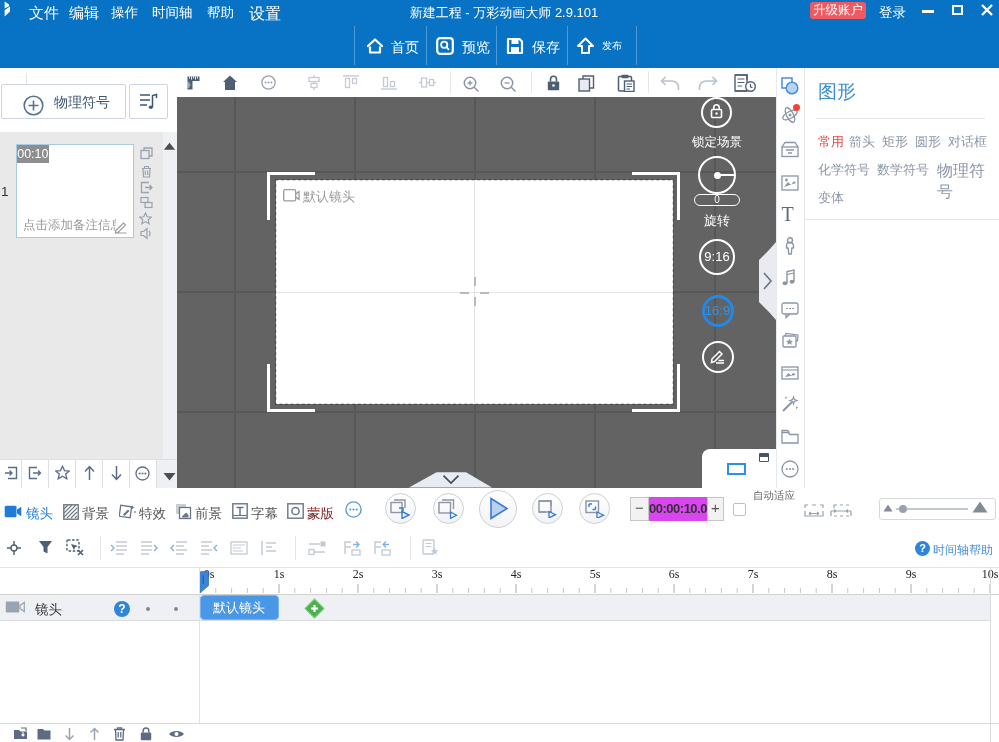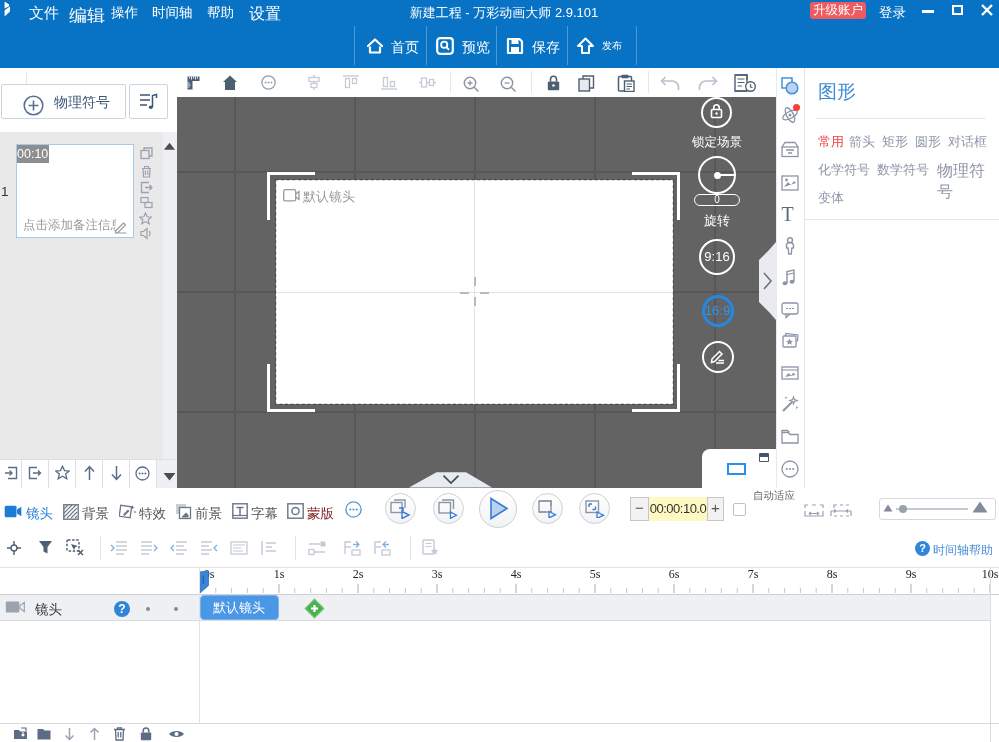--- a/index.html
+++ b/index.html
@@ -7,21 +7,21 @@
 .w{color:#fff}
 svg{display:block}
 </style></head><body>
 
 <div class="a" style="left:0;top:0;width:999px;height:23px;background:#0872c4"></div>
 <svg class="a" style="left:4px;top:1px" width="10" height="17" viewBox="0 0 10 17">
 <polygon points="0.6,0.5 5,3.6 5,5.2 0.6,7.6" fill="#fff"></polygon>
 <polygon points="0.6,9.2 6,5.4 6,10.6 0.6,15.6" fill="#fff"></polygon>
 </svg>
 <div class="a w" style="left:29px;top:4px;font-size:15px">文件</div>
-<div class="a w" style="left:69px;top:4px;font-size:18px">编辑</div>
+<div class="a w" style="left:69px;top:4px;font-size:15px">编辑</div>
 <div class="a w" style="left:111px;top:4px;font-size:13.5px">操作</div>
 <div class="a w" style="left:152px;top:4px;font-size:13.5px">时间轴</div>
 <div class="a w" style="left:207px;top:4px;font-size:13.5px">帮助</div>
 <div class="a w" style="left:249px;top:4px;font-size:16px">设置</div>
 <div class="a w" style="left:409px;top:4px;width:190px;text-align:center;font-size:13px">新建工程 - 万彩动画大师 2.9.101</div>
 <div class="a w" style="left:810px;top:2px;width:56px;height:17px;background:#ee5a5f;border-radius:3px;font-size:12.5px;text-align:center;line-height:17px">升级账户</div>
 <div class="a w" style="left:879px;top:4px;font-size:13.5px">登录</div>
 <div class="a" style="left:922px;top:10px;width:12px;height:2.5px;background:#fff"></div>
 <div class="a" style="left:952px;top:5px;width:11px;height:10px;border:2px solid #fff"></div>
 <svg class="a" style="left:981px;top:4px" width="12" height="12" viewBox="0 0 12 12">
@@ -70,21 +70,21 @@
 <div class="a" style="left:0;top:132px;width:176.5px;height:327px;background:#e9e9e9"></div>
 <div class="a" style="left:163px;top:132px;width:13.5px;height:356px;background:#eef0f4"></div>
 <svg class="a" style="left:163px;top:142px" width="13" height="9" viewBox="0 0 14 9">
     <polygon points="7,0.5 13,8 1,8" fill="#4e4e4e"></polygon>
   </svg>
 <svg class="a" style="left:163px;top:471px" width="13" height="9" viewBox="0 0 14 9">
     <polygon points="7,8.5 13,1 1,1" fill="#4e4e4e"></polygon>
   </svg>
 <div class="a" style="left:1px;top:184px;font-size:13.5px;color:#333">1</div>
 <div class="a" style="left:16px;top:144px;width:118px;height:94px;background:#fff;border:1px solid #a6cbe9"></div>
-<div class="a w" style="left:17px;top:144.5px;width:31.5px;height:18px;background:#8e8e8e;font-size:12.5px;text-align:left;line-height:18px">00:10</div>
+<div class="a w" style="left:17px;top:144.5px;width:31.5px;height:18px;background:#8e8e8e;font-size:12.5px;text-align:right;line-height:18px">00:10</div>
 <div class="a" style="left:23px;top:217px;width:93px;height:15px;overflow:hidden;font-size:12.5px;color:#9a9a9a;white-space:nowrap">点击添加备注信息</div>
 <svg class="a" style="left:114px;top:220px" width="14" height="14" viewBox="0 0 14 14">
 <path d="M2,10.5 L9.5,3 L11.5,5 L4,12.5 L1.5,13 Z M1.5,13 L12.5,13" fill="none" stroke="#9a9a9a" stroke-width="1.2"></path>
 </svg>
 <svg class="a" style="left:140px;top:146.5px" width="13" height="13" viewBox="0 0 13 13">
     <rect x="1" y="3.5" width="8" height="8" fill="none" stroke="#9ba2ad" stroke-width="1.3"></rect>
     <path d="M4,3.5 L4,1 L12,1 L12,9 L9,9" fill="none" stroke="#9ba2ad" stroke-width="1.3"></path>
   </svg>
 <svg class="a" style="left:140px;top:165px" width="13" height="13" viewBox="0 0 13 13">
     <path d="M2,3.5 L11,3.5 M4.5,3 L4.5,1.5 L8.5,1.5 L8.5,3 M3,3.5 L3.5,12 L9.5,12 L10,3.5 M5.3,5.5 L5.3,10 M7.7,5.5 L7.7,10" fill="none" stroke="#9ba2ad" stroke-width="1.2"></path>
@@ -418,21 +418,21 @@
 <div class="a" style="left:579.0px;top:493.0px;width:31px;height:31px;border:1px solid #ccd0d5;border-radius:50%;background:linear-gradient(#fff,#f2f3f5)"></div>
 <svg class="a" style="left:585px;top:500px" width="20" height="18" viewBox="0 0 20 18">
 <rect x="1" y="1" width="12.5" height="11.5" fill="none" stroke="#8b95a6" stroke-width="1.4"></rect>
 <path d="M4,4 L7,4 M4,4 L4,7 M10.5,9.5 L10.5,6.5 M10.5,9.5 L7.5,9.5" stroke="#3a7bd5" stroke-width="1.4"></path>
 <path d="M12,12 L18.5,15.2 L12,18.4 Z" fill="none" stroke="#3a7bd5" stroke-width="1.3"></path>
   </svg>
 <div class="a" style="left:630px;top:497px;width:94px;height:24px;border:1px solid #c6c6c6;background:#f2f2f2"></div>
 <div class="a" style="left:648px;top:497px;width:1px;height:24px;background:#c6c6c6"></div>
 <div class="a" style="left:707px;top:497px;width:1px;height:24px;background:#c6c6c6"></div>
 <div class="a" style="left:630px;top:497px;width:19px;height:24px;font-size:15px;color:#555;text-align:center;line-height:22px">−</div>
-<div class="a" style="left:649px;top:497px;width:58px;height:24px;background:#fef9c3;font-size:13px;font-weight:normal;color:#333;text-align:center;line-height:24px;letter-spacing:-0.5px">00:00:10.0</div>
+<div class="a" style="left:649px;top:497px;width:58px;height:24px;background:#d946ef;font-size:13px;font-weight:bold;color:#333;text-align:center;line-height:24px;letter-spacing:-0.5px">00:00:10.0</div>
 <div class="a" style="left:707px;top:497px;width:17px;height:24px;font-size:15px;color:#555;text-align:center;line-height:22px">+</div>
 <div class="a" style="left:733px;top:503px;width:13px;height:13px;border:1.5px solid #c0c0c0;border-radius:2px;background:#fff"></div>
 <div class="a" style="left:753px;top:489px;font-size:10.5px;color:#666">自动适应</div>
 <svg class="a" style="left:804px;top:504px" width="21" height="13" viewBox="0 0 21 13">
     <path d="M1,4 L1,1 L4,1 M8,1 L12,1 M16,1 L19,1 L19,4" fill="none" stroke="#9aa2b0" stroke-width="1.2"></path>
     <path d="M1,7 L1,12 L19,12 L19,7" fill="none" stroke="#9aa2b0" stroke-width="1.2"></path>
     <path d="M5,9.5 L15,9.5 M5,9.5 L7,8 M5,9.5 L7,11 M15,9.5 L13,8 M15,9.5 L13,11" stroke="#9aa2b0" stroke-width="1.1"></path>
   </svg>
 <svg class="a" style="left:830px;top:504px" width="22" height="13" viewBox="0 0 22 13">
     <path d="M4,4 L4,1 L7,1 M10,1 L13,1 M16,1 L19,1 M1,7 L1,12 M4,12 L7,12 M10,12 L13,12 M16,12 L19,12 M21,7 L21,12" fill="none" stroke="#9aa2b0" stroke-width="1.2"></path>

